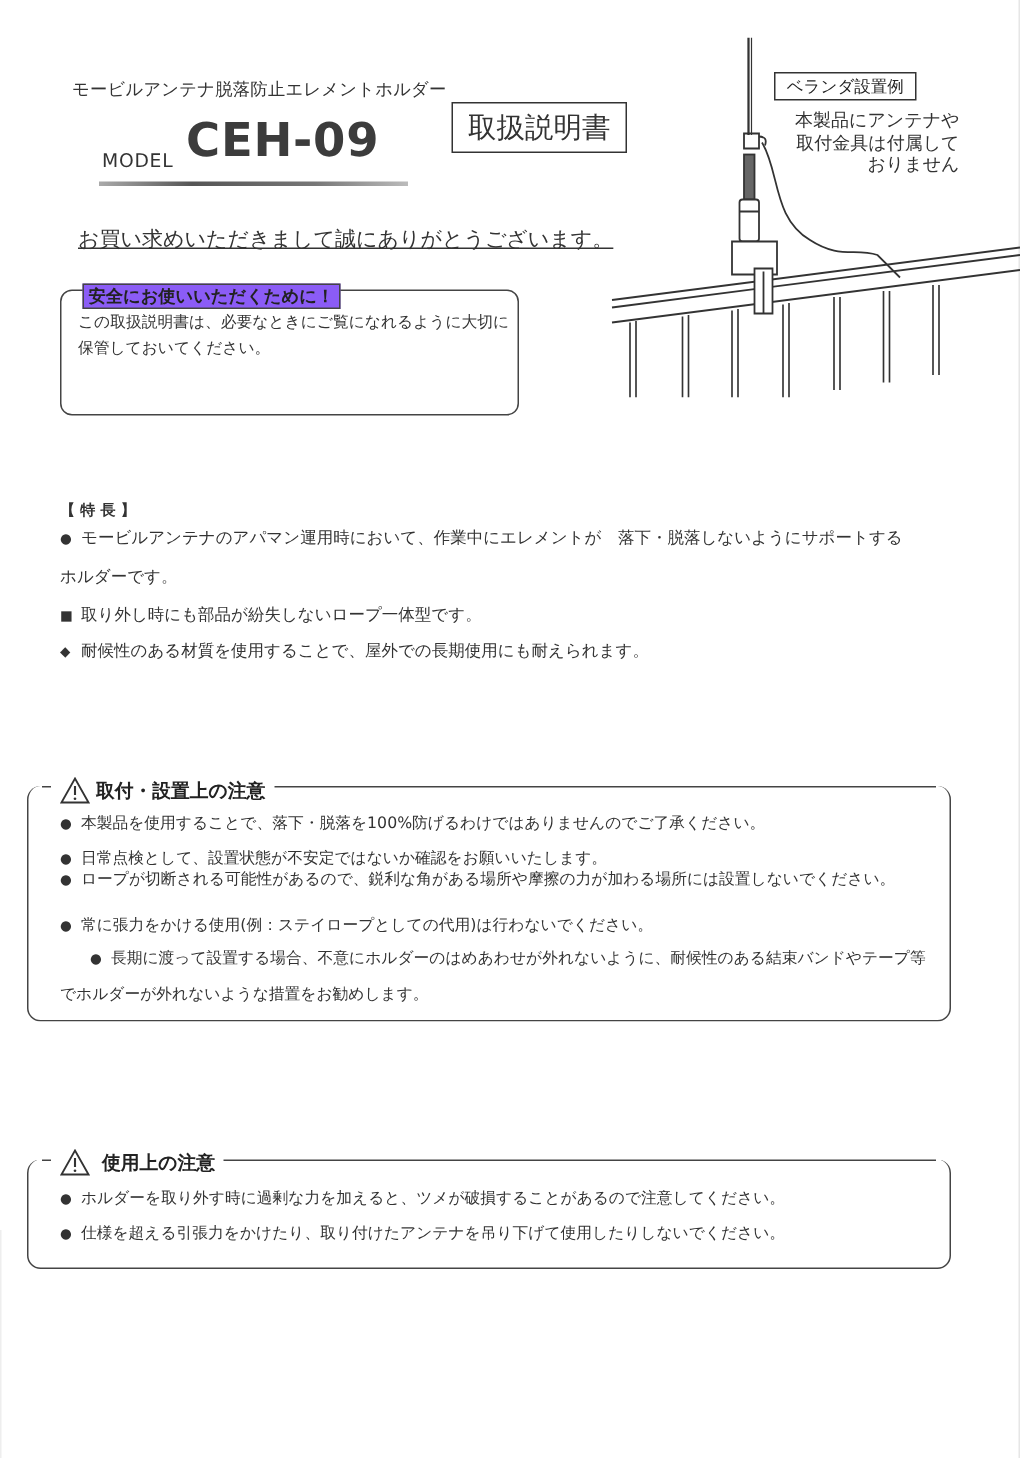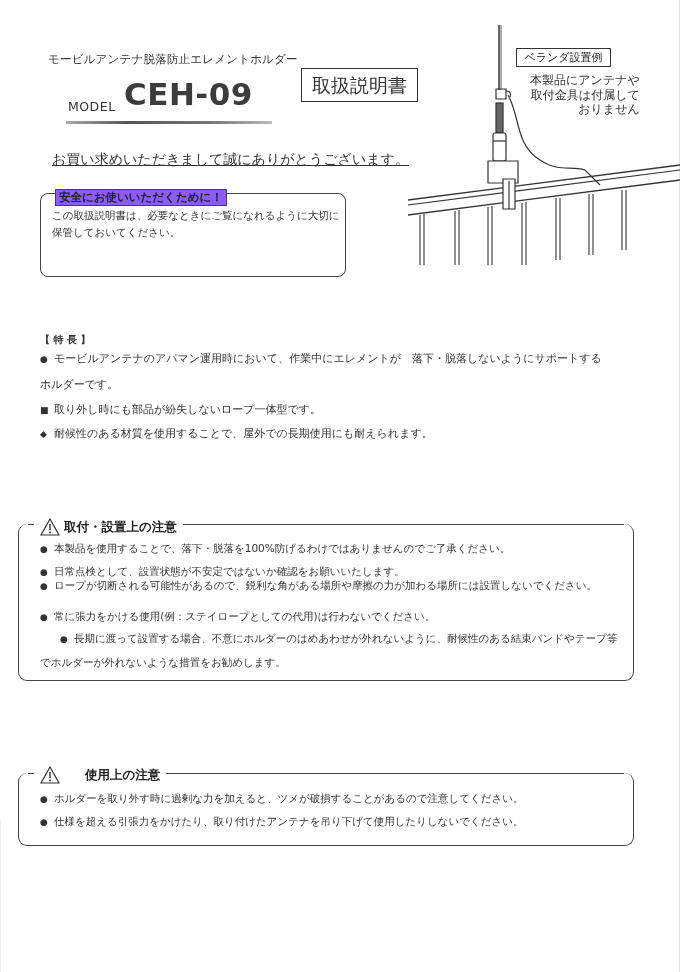--- a/index.html
+++ b/index.html
@@ -142,16 +142,16 @@
 <div class="caution-item" style="left:40px; top:656px;">でホルダーが外れないような措置をお勧めします。</div>
 
 <div class="caution-box" style="left:18px; top:773px; width:614px; height:72px;"></div>
 <div class="caution-top" style="left:28px; top:773px; width:596px;"></div>
 <div class="caution-head" style="left:34px; top:762px; height:22px;">
   <svg width="20" height="18" viewBox="0 0 20 18">
     <path d="M10 1 L19 17 L1 17 Z" fill="none" stroke="#333" stroke-width="1.2"></path>
     <line x1="10" y1="6" x2="10" y2="12" stroke="#333" stroke-width="1.4"></line>
     <circle cx="10" cy="14.5" r="0.9" fill="#333"></circle>
   </svg>
-  <span style="margin-left:21px;">使用上の注意</span>
+  <span style="margin-left:4px;">使用上の注意</span>
 </div>
 <div class="caution-item" style="left:40px; top:792px;"><span class="bullet">●</span><span>ホルダーを取り外す時に過剰な力を加えると、ツメが破損することがあるので注意してください。</span></div>
 <div class="caution-item" style="left:40px; top:815px;"><span class="bullet">●</span><span>仕様を超える引張力をかけたり、取り付けたアンテナを吊り下げて使用したりしないでください。</span></div>
 
 </body></html>

